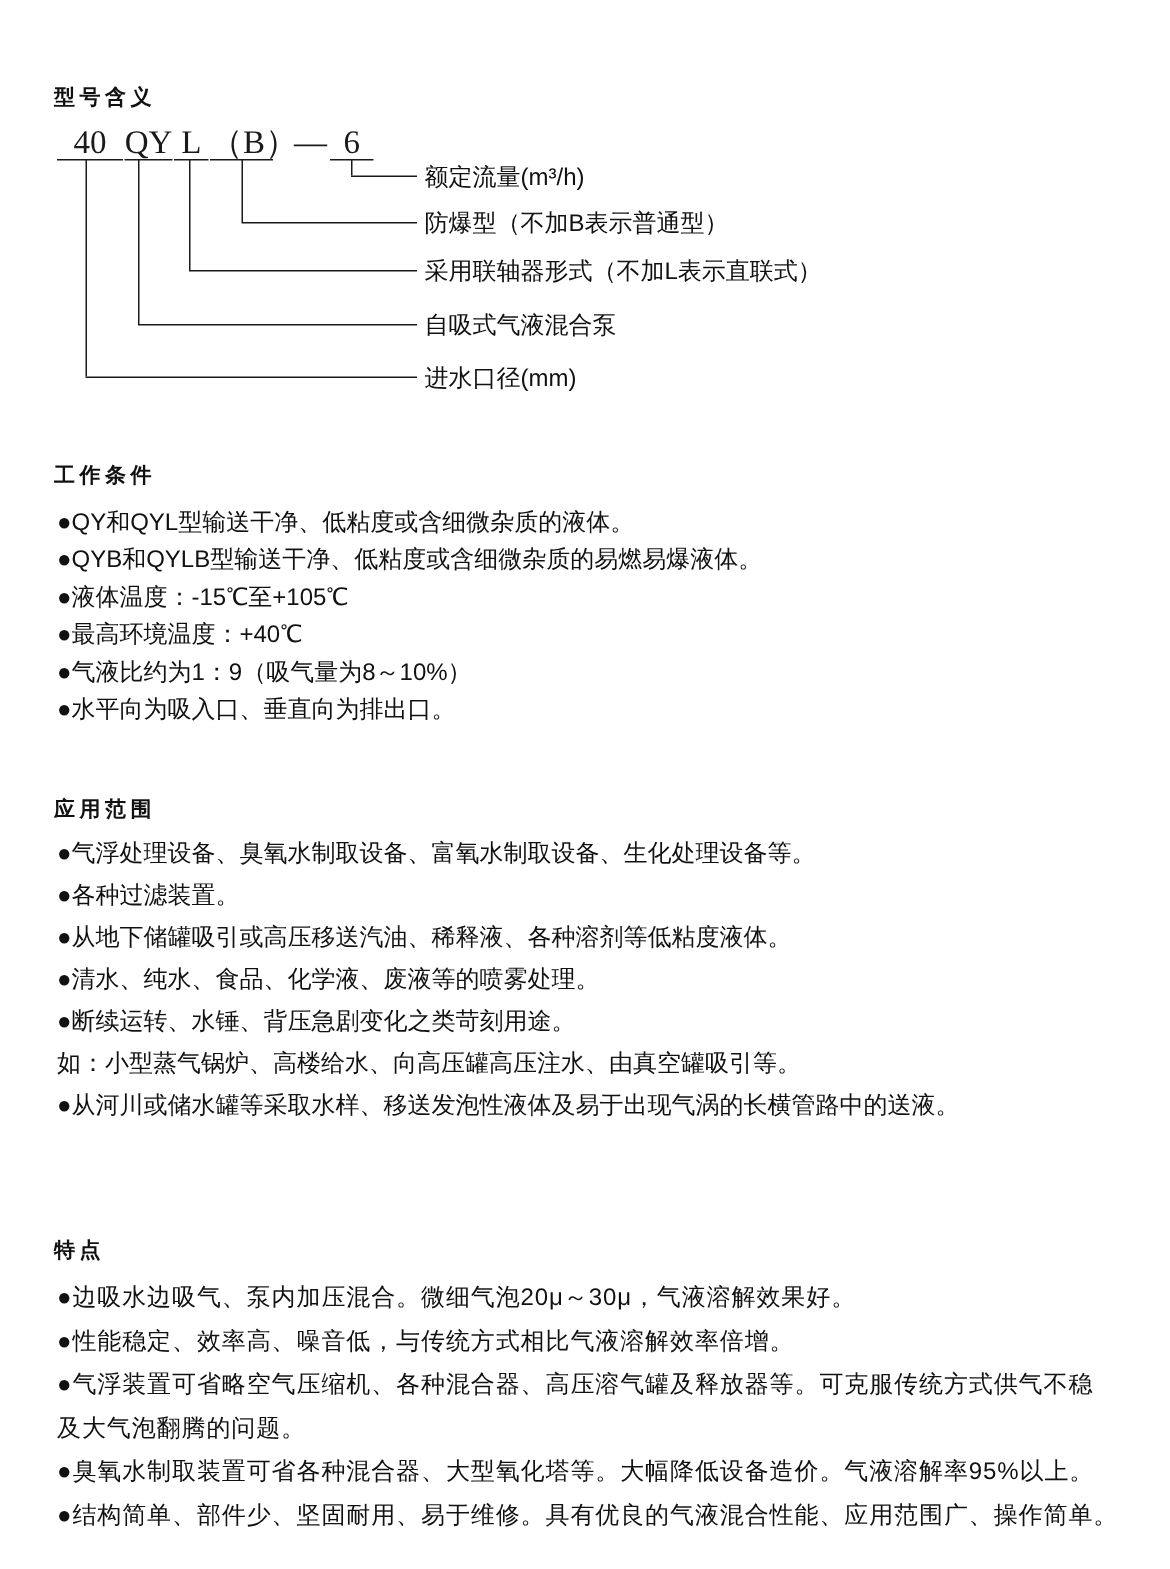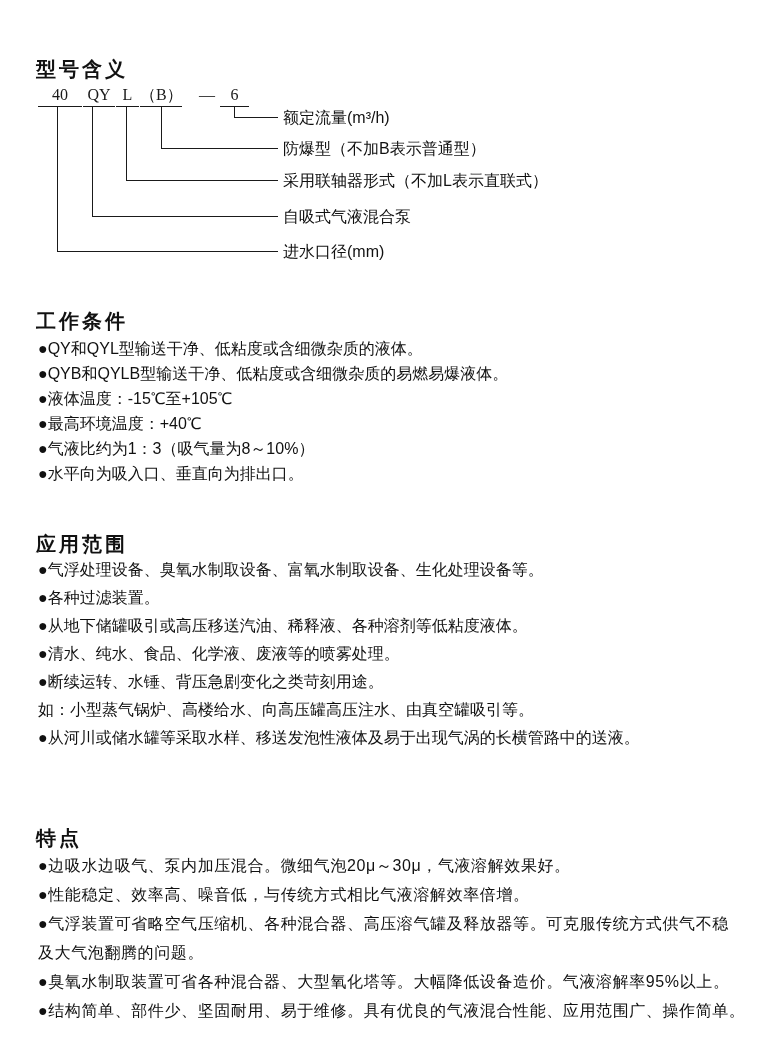--- a/index.html
+++ b/index.html
@@ -4,32 +4,32 @@
 <style>
   html,body{margin:0;padding:0;}
   body{
     width:780px;height:1046px;background:#ffffff;
     font-family:"Liberation Sans",sans-serif;color:#1a1a1a;
   }
   #page{position:relative;width:780px;height:1046px;background:#fff;overflow:hidden;}
 
   .sec-heading{
     position:absolute;left:36px;
-    font-size:20px;font-weight:bold;letter-spacing:3px;color:#111;
+    font-size:14px;font-weight:bold;letter-spacing:3px;color:#111;
     white-space:nowrap;
   }
   #h-model{top:56px;}
   #h-work{top:308px;}
   #h-app{top:531px;}
   #h-feat{top:825px;}
 
   
   .code-part{
     position:absolute;top:85px;height:21px;
-    font-family:"Liberation Serif",serif;font-size:16px;
+    font-family:"Liberation Serif",serif;font-size:22px;
     text-align:center;border-bottom:1.5px solid #1a1a1a;
     white-space:nowrap;line-height:19px;
   }
   .code-part.no-underline{border-bottom:none;}
   .vline{position:absolute;width:1px;background:#1a1a1a;}
   .hline{position:absolute;height:1px;background:#1a1a1a;}
   .diagram-label{
     position:absolute;left:283px;font-size:16px;white-space:nowrap;color:#111;
   }
 
@@ -77,21 +77,21 @@
     <div class="diagram-label" style="top:207px;">自吸式气液混合泵</div>
     <div class="diagram-label" style="top:242px;">进水口径(mm)</div>
   </div>
 
   <div class="sec-heading" id="h-work">工作条件</div>
   <div class="blist" id="list-work">
     <div class="li">●QY和QYL型输送干净、低粘度或含细微杂质的液体。</div>
     <div class="li">●QYB和QYLB型输送干净、低粘度或含细微杂质的易燃易爆液体。</div>
     <div class="li">●液体温度：-15℃至+105℃</div>
     <div class="li">●最高环境温度：+40℃</div>
-    <div class="li">●气液比约为1：3（吸气量为8～10%）</div>
+    <div class="li">●气液比约为1：9（吸气量为8～10%）</div>
     <div class="li">●水平向为吸入口、垂直向为排出口。</div>
   </div>
 
   <div class="sec-heading" id="h-app">应用范围</div>
   <div class="blist" id="list-app">
     <div class="li">●气浮处理设备、臭氧水制取设备、富氧水制取设备、生化处理设备等。</div>
     <div class="li">●各种过滤装置。</div>
     <div class="li">●从地下储罐吸引或高压移送汽油、稀释液、各种溶剂等低粘度液体。</div>
     <div class="li">●清水、纯水、食品、化学液、废液等的喷雾处理。</div>
     <div class="li">●断续运转、水锤、背压急剧变化之类苛刻用途。</div>

